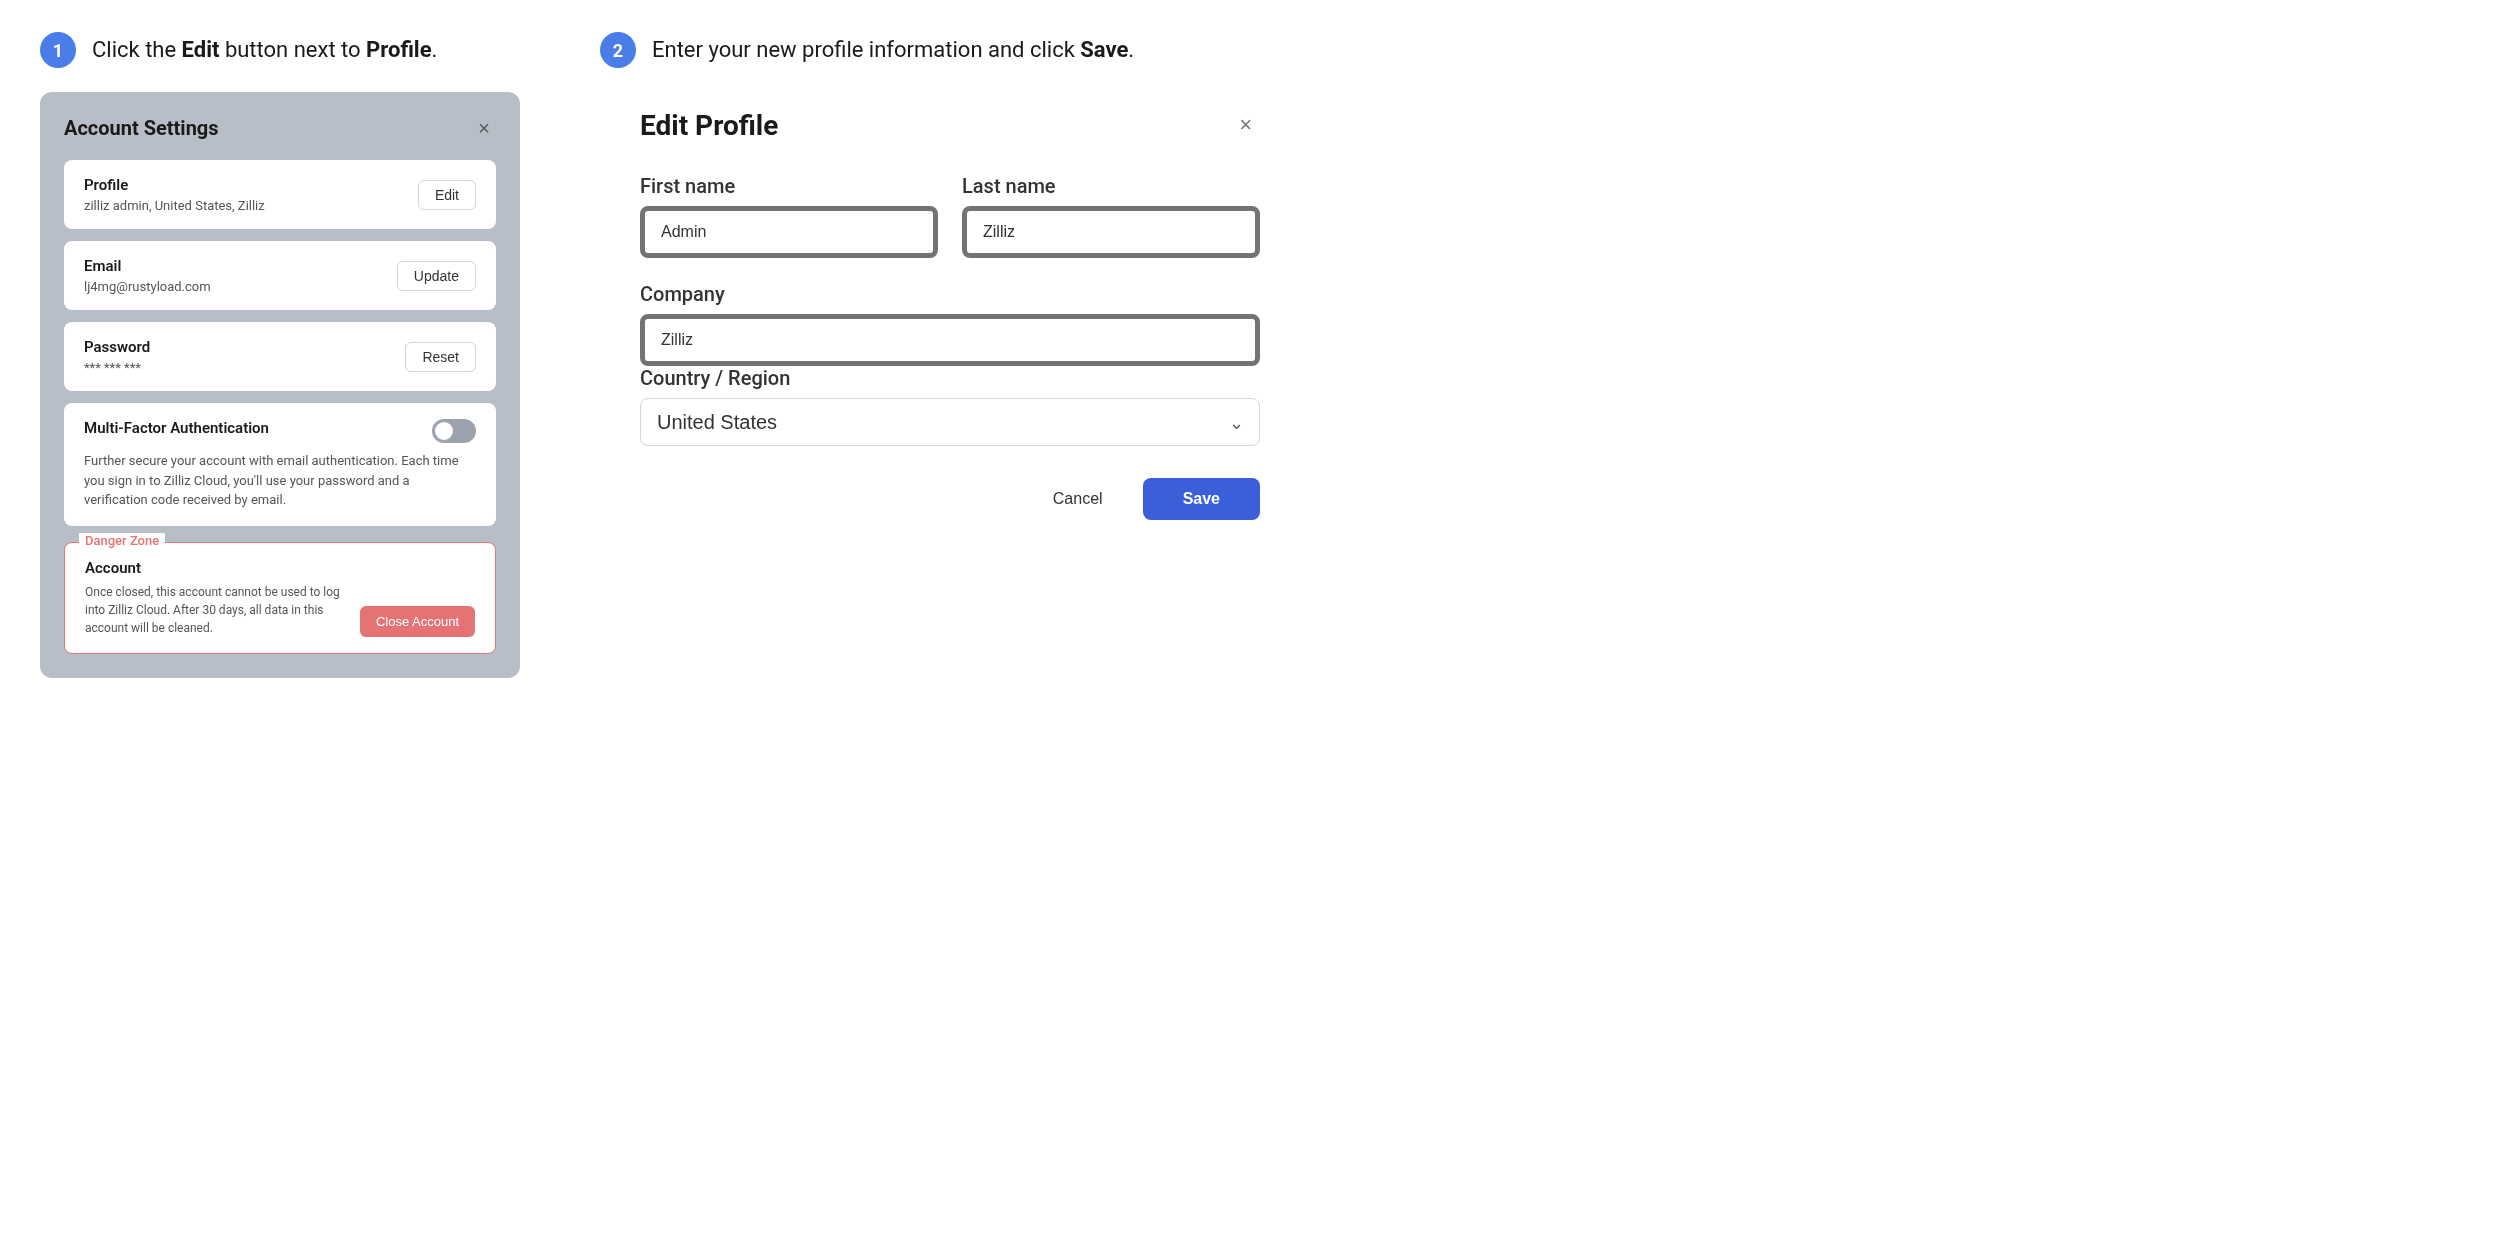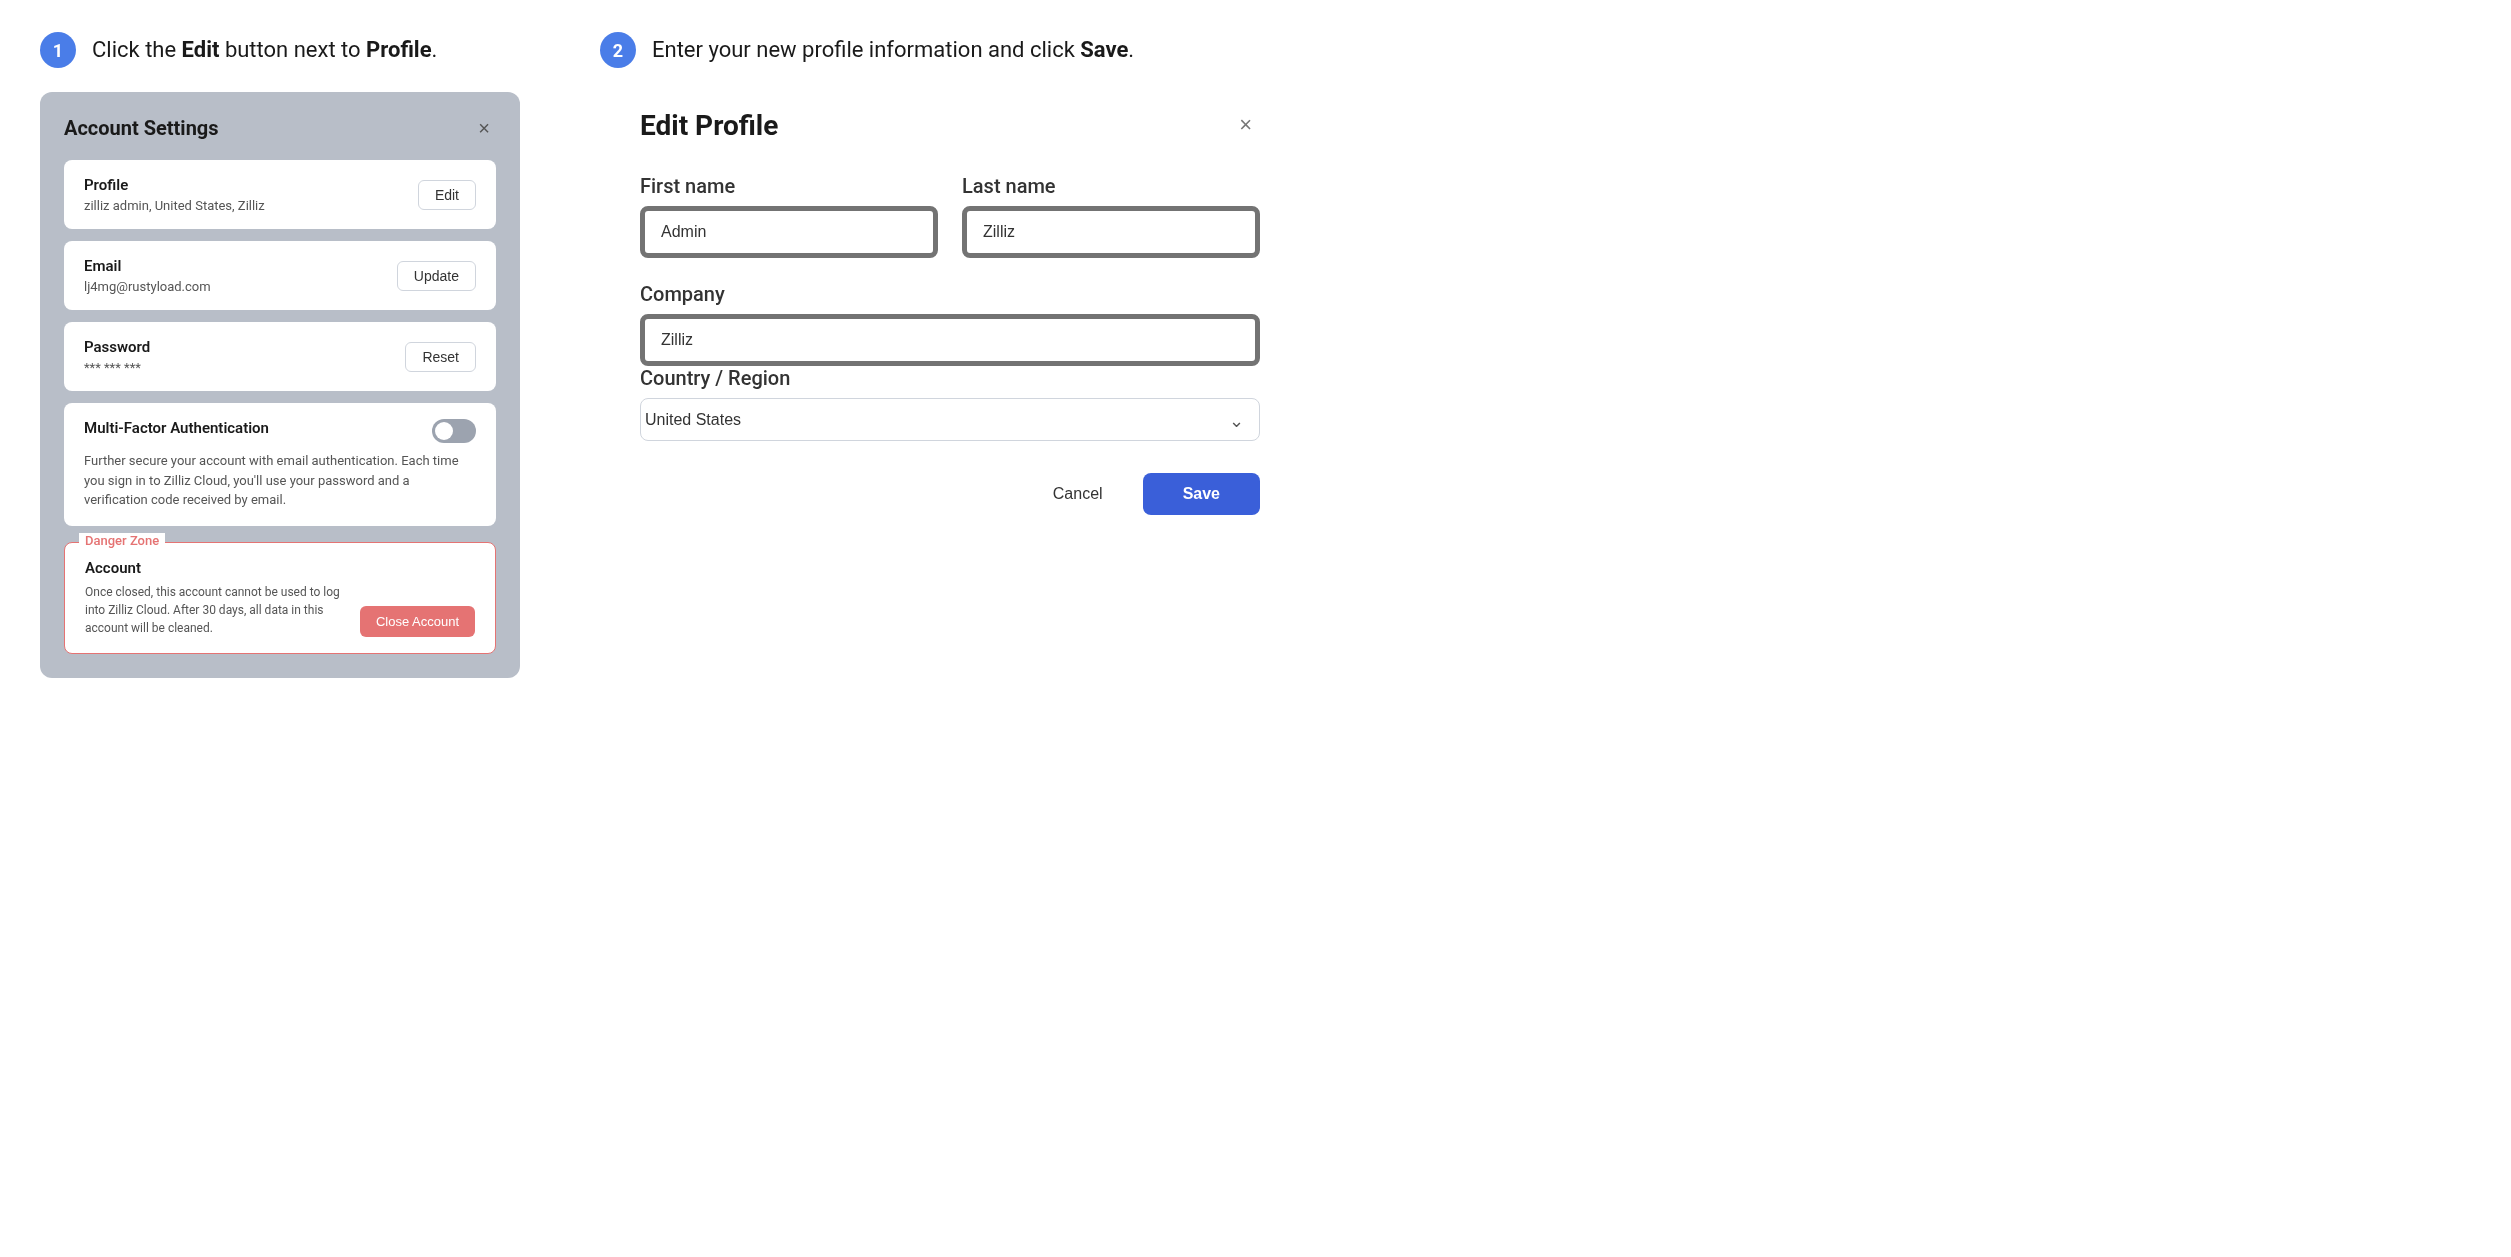--- a/index.html
+++ b/index.html
@@ -316,22 +316,22 @@
       padding: 12px 16px;
       font-size: 16px;
       color: #333;
       outline: none;
       width: 100%;
     }
 
     .form-select {
       border: 1px solid #d0d5dd;
       border-radius: 8px;
-      padding: 12px 4px;
-      font-size: 16px;
+      padding: 12px 16px;
+      font-size: 20px;
       color: #333;
       outline: none;
       width: 100%;
       appearance: none;
       background: white;
       cursor: pointer;
     }
 
     .select-wrapper {
       position: relative;

